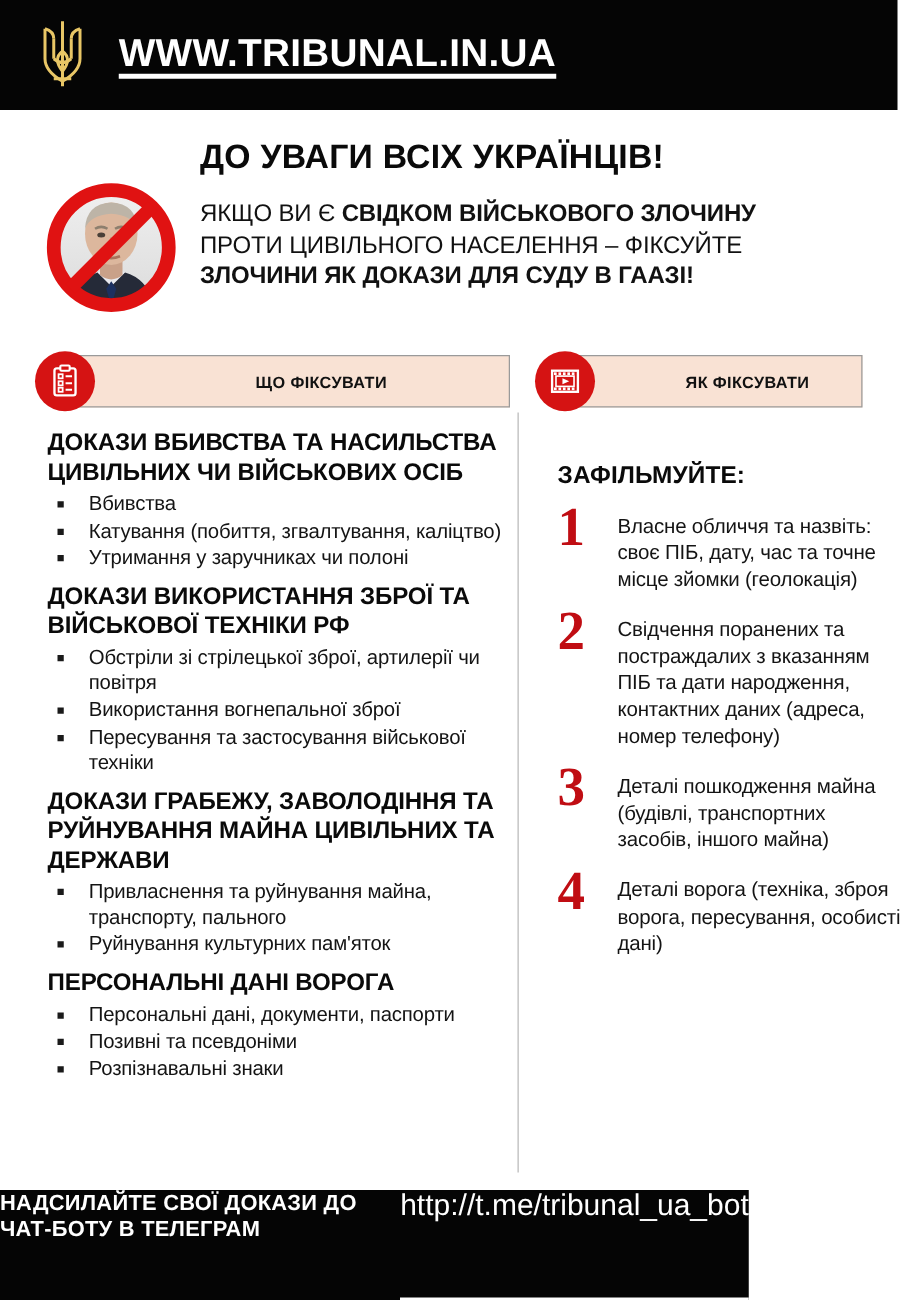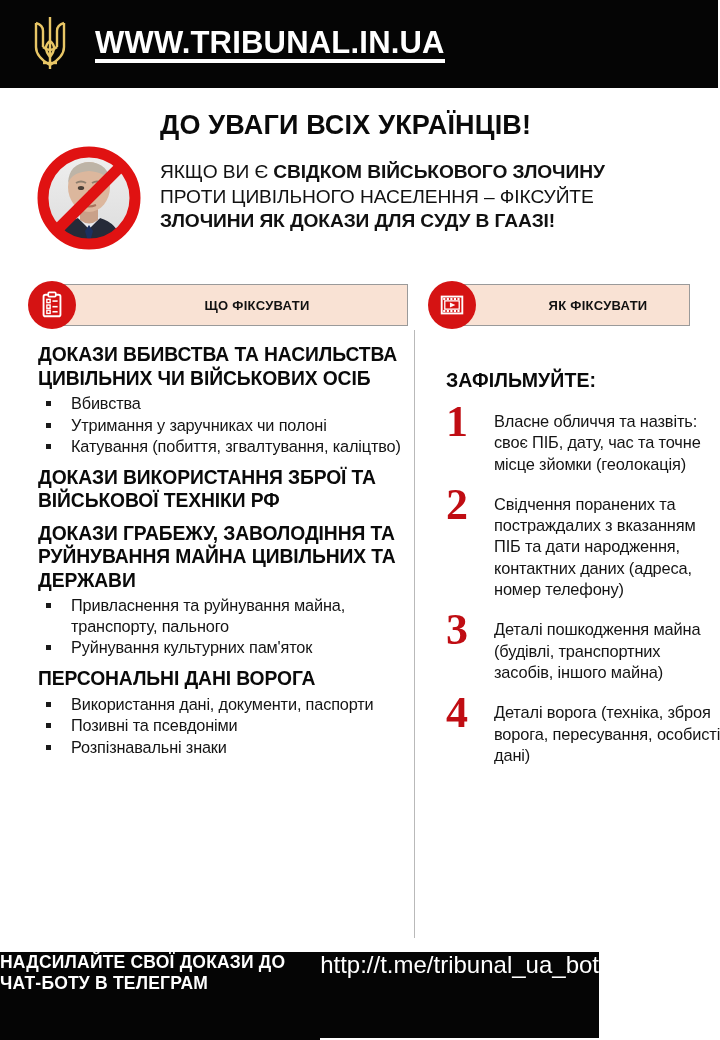--- a/index.html
+++ b/index.html
@@ -359,41 +359,46 @@
   </div>
 
   <div class="divider"></div>
 
   <div class="col-left">
 
     <div class="lblock">
       <div class="lhead">ДОКАЗИ ВБИВСТВА ТА НАСИЛЬСТВА ЦИВІЛЬНИХ ЧИ ВІЙСЬКОВИХ ОСІБ</div>
       <ul class="lbullets">
         <li>Вбивства</li>
+        <li>Катування (побиття, згвалтування, каліцтво)</li>
         <li>Утримання у заручниках чи полоні</li>
-        <li>Катування (побиття, згвалтування, каліцтво)</li>
       </ul>
     </div>
 
     <div class="lblock">
       <div class="lhead">ДОКАЗИ ВИКОРИСТАННЯ ЗБРОЇ ТА ВІЙСЬКОВОЇ ТЕХНІКИ РФ</div>
+      <ul class="lbullets">
+        <li>Обстріли зі стрілецької зброї, артилерії чи повітря</li>
+        <li>Використання вогнепальної зброї</li>
+        <li>Пересування та застосування військової техніки</li>
+      </ul>
     </div>
 
     <div class="lblock">
       <div class="lhead">ДОКАЗИ ГРАБЕЖУ, ЗАВОЛОДІННЯ ТА РУЙНУВАННЯ МАЙНА ЦИВІЛЬНИХ ТА ДЕРЖАВИ</div>
       <ul class="lbullets">
         <li>Привласнення та руйнування майна, транспорту, пального</li>
         <li>Руйнування культурних пам'яток</li>
       </ul>
     </div>
 
     <div class="lblock">
       <div class="lhead">ПЕРСОНАЛЬНІ ДАНІ ВОРОГА</div>
       <ul class="lbullets">
-        <li>Використання дані, документи, паспорти</li>
+        <li>Персональні дані, документи, паспорти</li>
         <li>Позивні та псевдоніми</li>
         <li>Розпізнавальні знаки</li>
       </ul>
     </div>
 
   </div>
 
   <div class="col-right">
     <div class="rhead">ЗАФІЛЬМУЙТЕ:</div>
 

